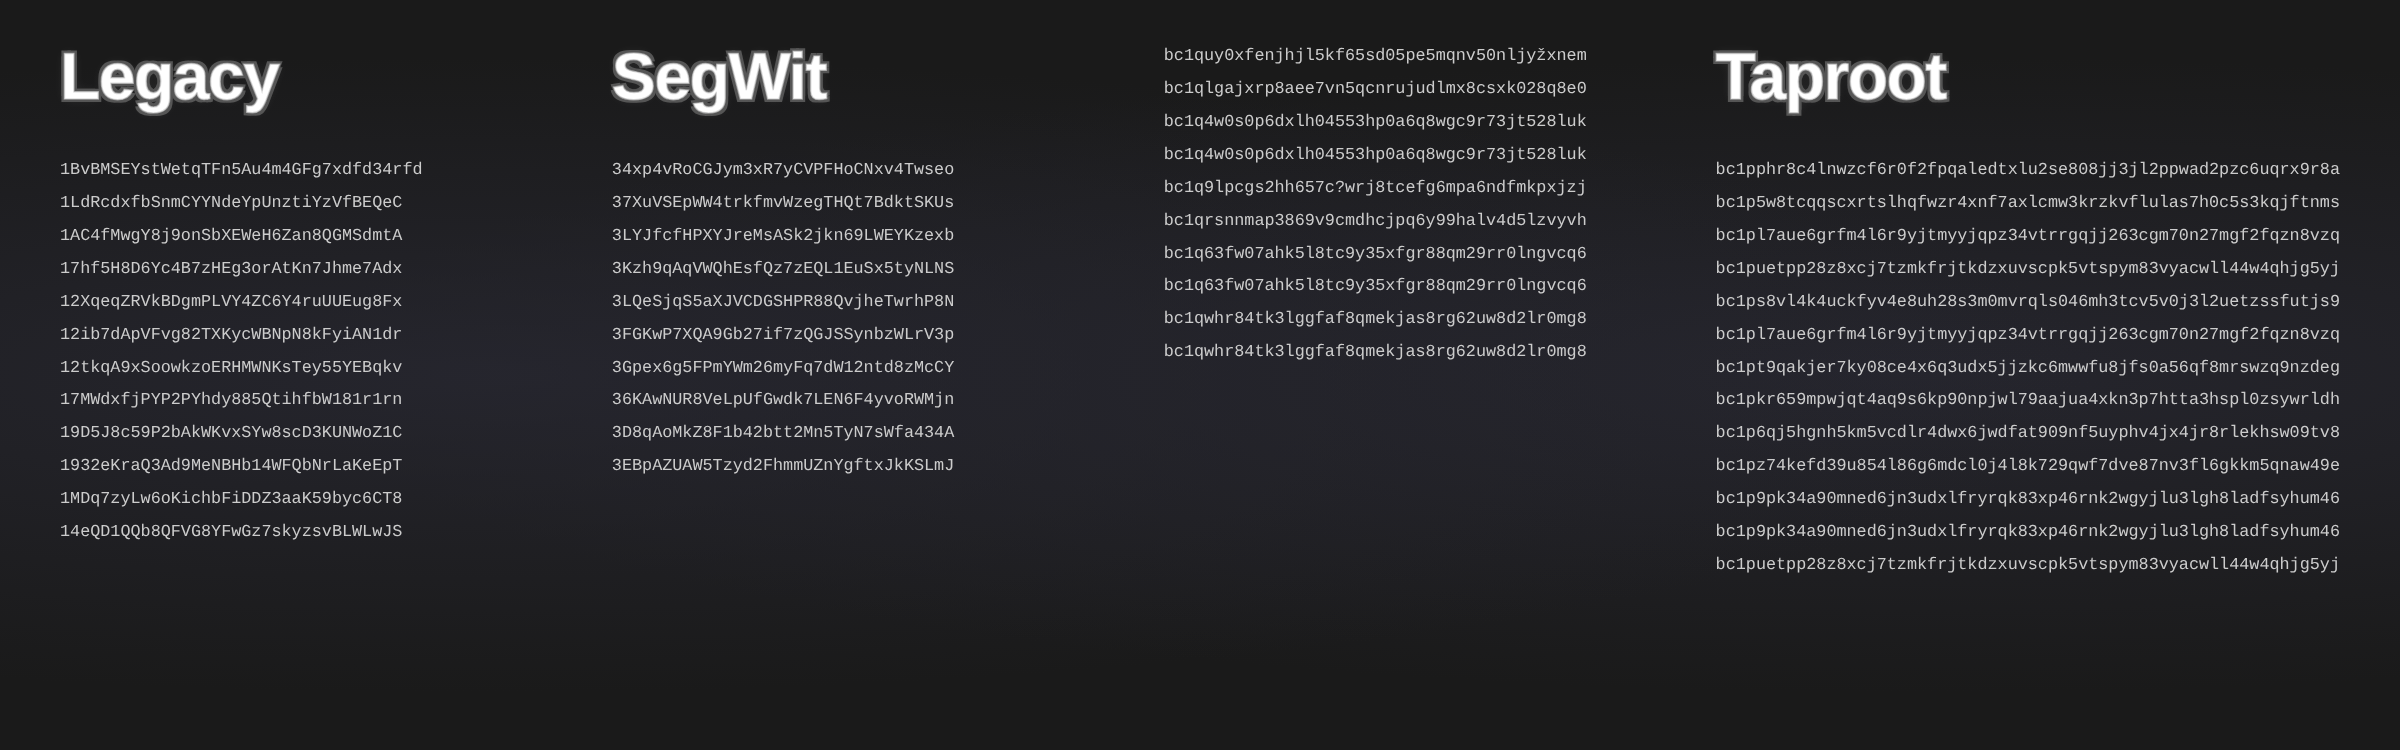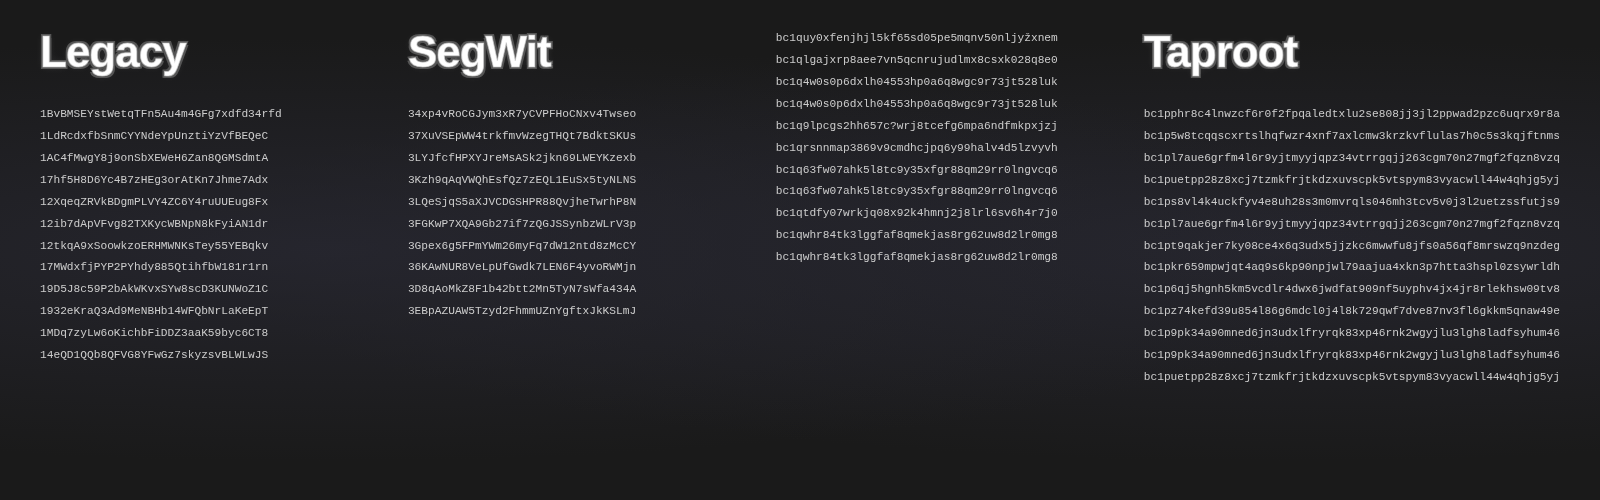--- a/index.html
+++ b/index.html
@@ -95,21 +95,20 @@
     <div>
       <ul class="address-list">
         <li class="address-item">bc1quy0xfenjhjl5kf65sd05pe5mqnv50nljyžxnem</li>
         <li class="address-item">bc1qlgajxrp8aee7vn5qcnrujudlmx8csxk028q8e0</li>
         <li class="address-item">bc1q4w0s0p6dxlh04553hp0a6q8wgc9r73jt528luk</li>
         <li class="address-item">bc1q4w0s0p6dxlh04553hp0a6q8wgc9r73jt528luk</li>
         <li class="address-item">bc1q9lpcgs2hh657c?wrj8tcefg6mpa6ndfmkpxjzj</li>
         <li class="address-item">bc1qrsnnmap3869v9cmdhcjpq6y99halv4d5lzvyvh</li>
         <li class="address-item">bc1q63fw07ahk5l8tc9y35xfgr88qm29rr0lngvcq6</li>
         <li class="address-item">bc1q63fw07ahk5l8tc9y35xfgr88qm29rr0lngvcq6</li>
-        <li class="address-item">bc1qtdfy07wrkjq08x92k4hmnj2j8lrl6sv6h4r7j0</li>
         <li class="address-item">bc1qwhr84tk3lggfaf8qmekjas8rg62uw8d2lr0mg8</li>
         <li class="address-item">bc1qwhr84tk3lggfaf8qmekjas8rg62uw8d2lr0mg8</li>
       </ul>
     </div>
     <div>
       <div class="column-header">Taproot</div>
       <ul class="address-list">
         <li class="address-item">bc1pphr8c4lnwzcf6r0f2fpqaledtxlu2se808jj3jl2ppwad2pzc6uqrx9r8a</li>
         <li class="address-item">bc1p5w8tcqqscxrtslhqfwzr4xnf7axlcmw3krzkvflulas7h0c5s3kqjftnms</li>
         <li class="address-item">bc1pl7aue6grfm4l6r9yjtmyyjqpz34vtrrgqjj263cgm70n27mgf2fqzn8vzq</li>

